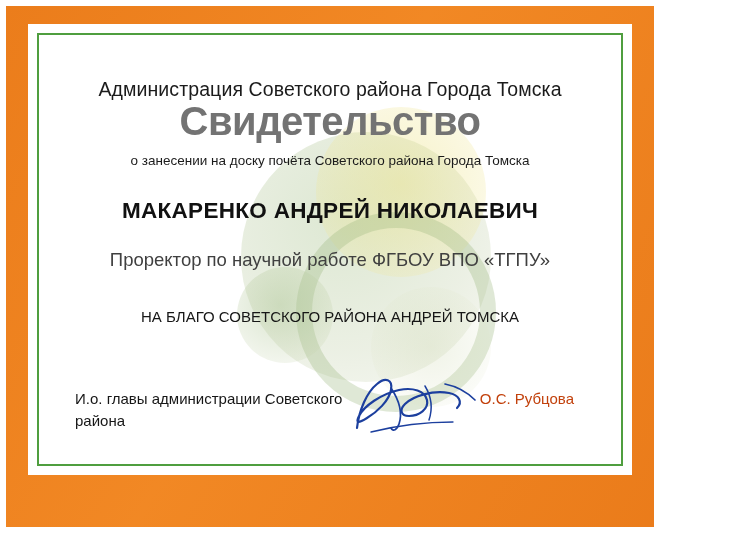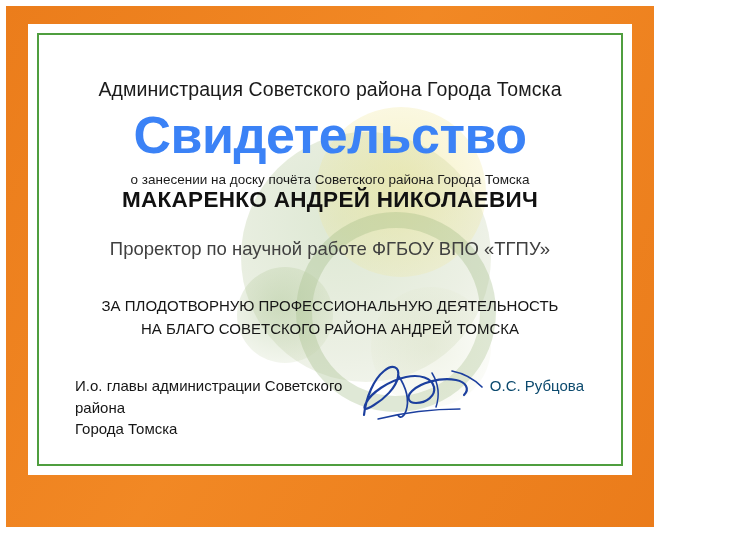--- a/index.html
+++ b/index.html
@@ -128,37 +128,37 @@
 
   .org-line {
     margin-top: 41px;
     font-size: 19.5px;
     color: #1b1b1b;
     letter-spacing: 0.1px;
     white-space: nowrap;
   }
 
   .main-title {
-    margin-top: 7px;
-    font-size: 52px;
+    font-size: 40px;
     line-height: 1.04;
-    color: #3b82f6;
+    color: #737373;
     font-weight: bold;
     letter-spacing: -0.5px;
     white-space: nowrap;
   }
 
   .subtitle {
     margin-top: 10px;
     font-size: 13.5px;
     color: #1b1b1b;
     white-space: nowrap;
   }
 
   .recipient {
+    margin-top: 30px;
     font-size: 22.5px;
     font-weight: bold;
     color: #111111;
     letter-spacing: 0.3px;
     white-space: nowrap;
   }
 
   .position {
     margin-top: 25px;
     font-size: 18.5px;
@@ -170,21 +170,21 @@
     margin-top: 34px;
     font-size: 15px;
     line-height: 1.55;
     color: #161616;
   }
 
   
   .sign-area {
     position: absolute;
     left: 34px;
-    right: 35px;
+    right: 45px;
     bottom: 22px;
     z-index: 3;
     display: flex;
     justify-content: space-between;
     align-items: flex-start;
   }
   .sign-left {
     text-align: left;
     font-size: 15px;
     line-height: 1.45;
@@ -192,21 +192,21 @@
     max-width: 330px;
   }
   .sign-middle {
     position: relative;
     width: 150px;
     height: 52px;
   }
   .sign-right {
     text-align: right;
     font-size: 15px;
-    color: #0c4a6e;
+    color: #c2410c;
     padding-top: 2px;
     white-space: nowrap;
   }
   .signature-svg {
     position: absolute;
     left: -10px;
     top: -22px;
   }
 </style>
 </head>
@@ -235,29 +235,27 @@
 
         <div class="main-title">Свидетельство</div>
 
         <div class="subtitle">о занесении на доску почёта Советского района Города Томска</div>
 
         <div class="recipient">МАКАРЕНКО АНДРЕЙ НИКОЛАЕВИЧ</div>
 
         <div class="position">Проректор по научной работе ФГБОУ ВПО «ТГПУ»</div>
 
         <div class="reason">
-          <div>ЗА ПЛОДОТВОРНУЮ ПРОФЕССИОНАЛЬНУЮ ДЕЯТЕЛЬНОСТЬ</div>
           <div>НА БЛАГО СОВЕТСКОГО РАЙОНА АНДРЕЙ ТОМСКА</div>
         </div>
       </div>
 
       <div class="sign-area">
         <div class="sign-left">
           <div>И.о. главы администрации Советского района</div>
-          <div>Города Томска</div>
         </div>
 
         <div class="sign-middle">
           <svg class="signature-svg" width="150" height="78" viewBox="0 0 150 78">
             <g fill="none" stroke="#1c3f9e" stroke-linecap="round" stroke-linejoin="round">
               <path d="M16 62 C 18 44, 26 26, 36 18 C 44 11, 52 13, 50 24 C 48 35, 36 46, 26 52 C 18 57, 14 58, 18 50 C 23 40, 40 28, 58 24 C 72 21, 84 25, 86 34 C 88 43, 78 50, 68 50 C 60 50, 58 44, 64 38 C 72 30, 92 24, 108 27 C 118 29, 122 36, 116 42" stroke-width="2.2"></path>
               <path d="M50 22 C 58 34, 62 46, 58 58 C 56 64, 52 66, 50 62" stroke-width="1.7"></path>
               <path d="M84 20 C 90 30, 92 42, 88 54" stroke-width="1.5"></path>
               <path d="M104 18 C 114 20, 126 26, 134 34" stroke-width="1.7"></path>
               <path d="M30 66 C 54 60, 82 56, 112 56" stroke-width="1.3"></path>

